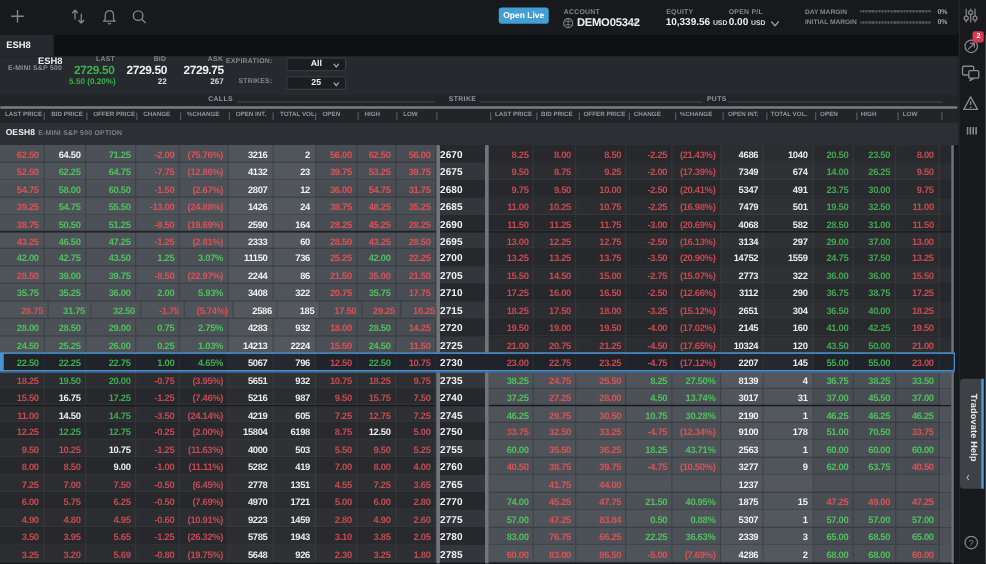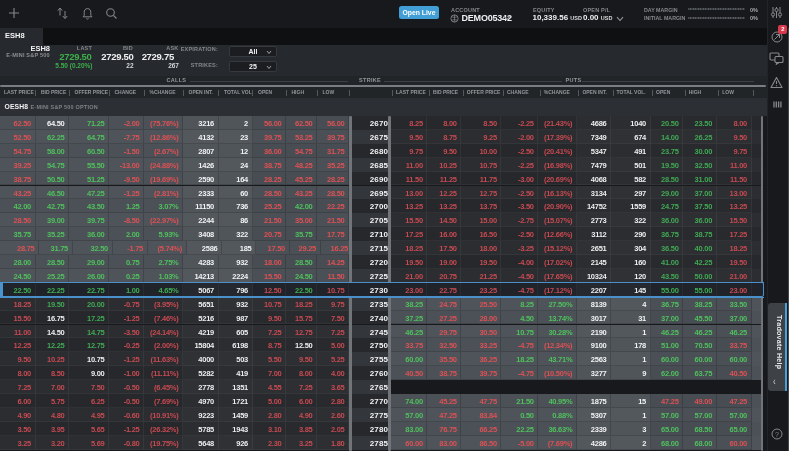--- a/index.html
+++ b/index.html
@@ -42,21 +42,21 @@
 .dkside .cell{border-right:1px solid rgba(255,255,255,0.05);border-bottom:1px solid rgba(255,255,255,0.04);}
 .side .cell:nth-child(6),.side .cell:nth-child(7){background:rgba(255,255,255,0.025);}
 .ltside .cell:nth-child(n+8){background:rgba(0,0,0,0.045);}
 .dkside .cell:nth-child(n+8){background:rgba(255,255,255,0.012);}
 .ltside .tr{color:#dd5154;}
 .ltside .tg{color:#4fc05d;}
 .ltside .tw{color:#f1f2f3;}
 .dkside .tr{color:#c64a51;}
 .dkside .tg{color:#41a854;}
 .dkside .tw{color:#eceded;}
-.strike{position:absolute;left:352px;top:0;width:36px;height:13.9px;background:#26282c;color:#f2f3f4;font-size:8px;font-weight:bold;line-height:15px;text-align:right;letter-spacing:0.1px;}
+.strike{position:absolute;left:352px;top:0;width:36px;height:13.9px;background:#26282c;color:#f2f3f4;font-size:8px;font-weight:bold;line-height:15px;text-align:left;letter-spacing:0.1px;}
 .zeb .strike{background:#33363a;}
 
 .sel{border-top:1px solid #4a90cb;border-bottom:1px solid #4a90cb;height:15.8px;width:764px !important;background:#202329;z-index:3;}
 .selside{background:#202329 !important;}
 .sel .strike{background:#202329;}
 .sel .cell{border-right:1px solid rgba(255,255,255,0.04);border-bottom:none;}
 .selside .tr{color:#c74a51;}
 .selside .tg{color:#3fae52;}
 .selside .tw{color:#eceded;}
 #selleft{position:absolute;left:0;top:281.6px;height:15.8px;width:2.5px;background:#4a94d0;z-index:4;}
@@ -122,21 +122,21 @@
 <div id="infobar"></div>
 <div class="val9" style="left:10px;top:44px;width:40px;text-align:right;font-size:7.5px;">ESH8</div>
 <div class="lbl6" style="left:0;top:52px;width:49.7px;text-align:right;color:#8d9094">E-MINI S&amp;P 500</div>
 <div class="lbl6" style="left:62px;top:45px;width:30px;text-align:right;">LAST</div>
 <div class="ival" style="left:49px;top:50.5px;width:42.5px;color:#3db04c;">2729.50</div>
 <div class="isub" style="left:40px;top:61.5px;width:52.5px;color:#3db04c;">5.50 (0.20%)</div>
 <div class="lbl6" style="left:103px;top:45px;width:30px;text-align:right;">BID</div>
 <div class="ival" style="left:91px;top:50.5px;width:42.5px;">2729.50</div>
 <div class="isub" style="left:81px;top:61.5px;width:52.5px;">22</div>
 <div class="lbl6" style="left:148.5px;top:45px;width:30px;text-align:right;">ASK</div>
-<div class="ival" style="left:136.5px;top:50.5px;width:42.5px;text-align:center;">2729.75</div>
+<div class="ival" style="left:136.5px;top:50.5px;width:42.5px;">2729.75</div>
 <div class="isub" style="left:126.5px;top:61.5px;width:52.5px;">267</div>
 <div class="lbl6" style="left:158px;top:45.5px;width:60px;text-align:right;">EXPIRATION:</div>
 <div class="lbl6" style="left:158px;top:61.5px;width:60px;text-align:right;">STRIKES:</div>
 <div style="position:absolute;left:229px;top:46px;width:48px;height:11px;background:#1b1d20;border:1px solid #36393d;border-radius:2px;color:#f0f1f2;font-size:7px;font-weight:bold;text-align:center;line-height:10px;">All<svg style="position:absolute;right:4px;top:3px" width="6" height="5" viewBox="0 0 6 5">
         <path d="M1 1 L3 3.5 L5 1" stroke="#9ca0a4" stroke-width="1" fill="none"></path>
       </svg></div>
 <div style="position:absolute;left:229px;top:60.5px;width:48px;height:11px;background:#1b1d20;border:1px solid #36393d;border-radius:2px;color:#f0f1f2;font-size:7px;font-weight:bold;text-align:center;line-height:10px;">25<svg style="position:absolute;right:4px;top:3px" width="6" height="5" viewBox="0 0 6 5">
         <path d="M1 1 L3 3.5 L5 1" stroke="#9ca0a4" stroke-width="1" fill="none"></path>
       </svg></div>
 
@@ -719,20 +719,32 @@
           <div class="cell tr" style="width:40px">7.50</div>
           <div class="cell tr" style="width:35px">-0.50</div>
           <div class="cell tr" style="width:39px">(6.45%)</div>
           <div class="cell tw" style="width:35.5px">2778</div>
           <div class="cell tw" style="width:34px">1351</div>
           <div class="cell tr" style="width:33.5px">4.55</div>
           <div class="cell tr" style="width:31px">7.25</div>
           <div class="cell tr" style="width:32px">3.65</div>
         </div>
         <div class="strike">2765</div>
+        <div class="side putside ltside">
+          <div class="cell tw" style="width:36.9px"></div>
+          <div class="cell tr" style="width:33.9px">41.75</div>
+          <div class="cell tr" style="width:40.2px">44.00</div>
+          <div class="cell tw" style="width:36.8px"></div>
+          <div class="cell tw" style="width:38.6px"></div>
+          <div class="cell tw" style="width:34.2px">1237</div>
+          <div class="cell tw" style="width:39.5px"></div>
+          <div class="cell tw" style="width:32.6px"></div>
+          <div class="cell tw" style="width:33.5px"></div>
+          <div class="cell tw" style="width:34.9px"></div>
+        </div>
       </div>
 <div class="row" style="top:394px">
         <div class="side callside dkside">
           <div class="cell tr" style="width:35.5px">6.00</div>
           <div class="cell tr" style="width:33.5px">5.75</div>
           <div class="cell tr" style="width:40px">6.25</div>
           <div class="cell tr" style="width:35px">-0.50</div>
           <div class="cell tr" style="width:39px">(7.69%)</div>
           <div class="cell tw" style="width:35.5px">4970</div>
           <div class="cell tw" style="width:34px">1721</div>

